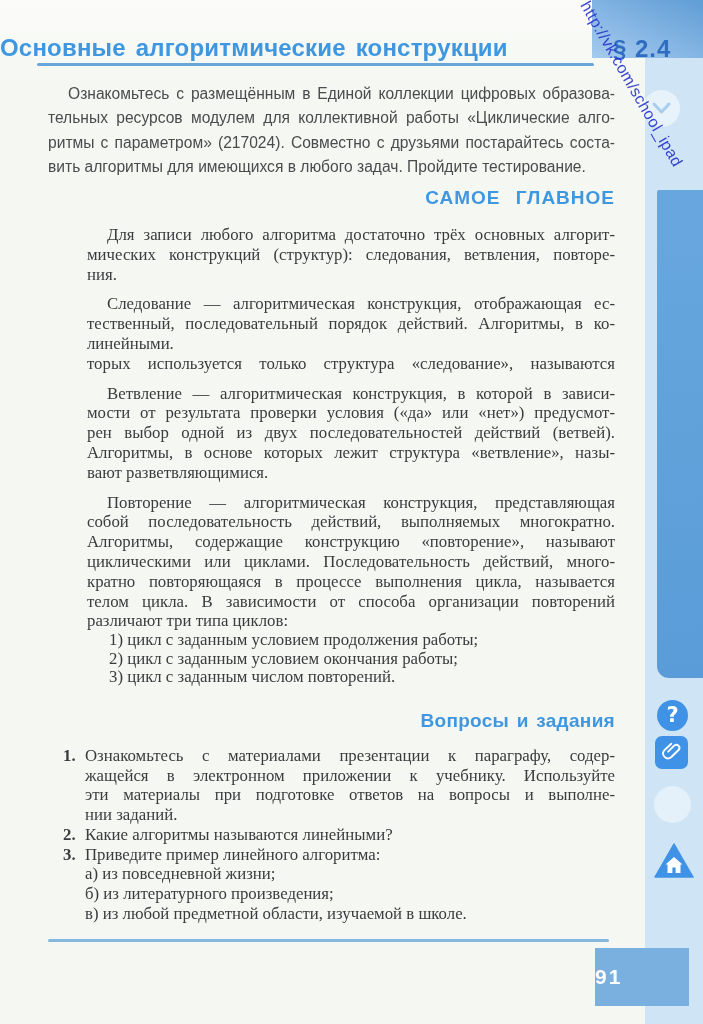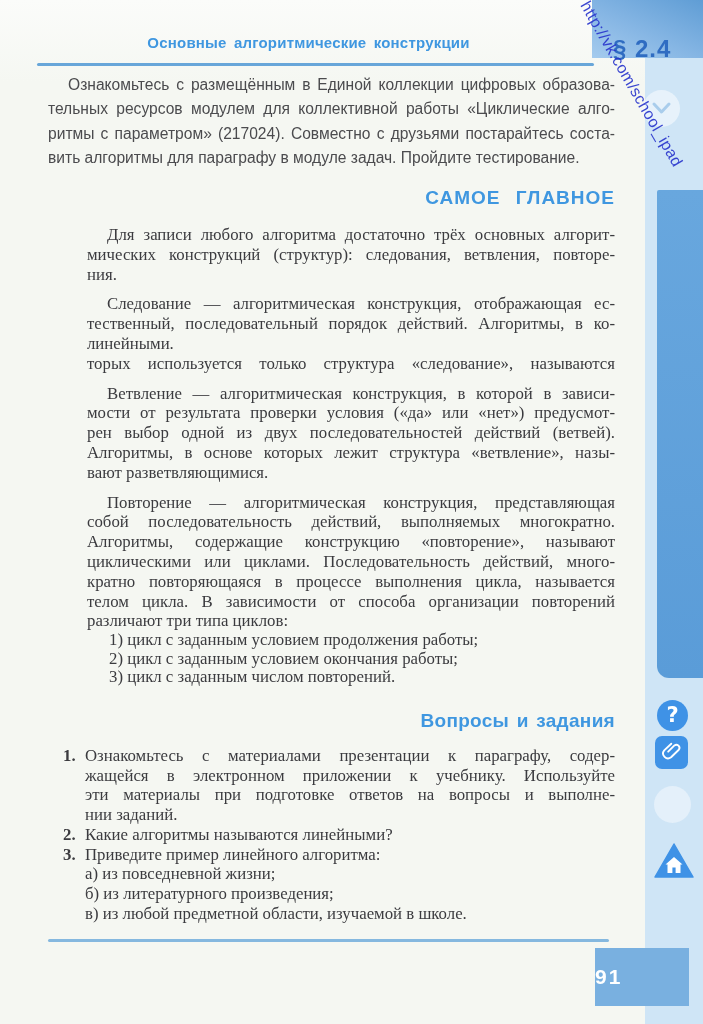--- a/index.html
+++ b/index.html
@@ -38,30 +38,30 @@
   .ghost.chev svg{position:absolute;left:5px;top:7px;}
   
   .ico-q{position:absolute;left:657px;top:700px;width:31px;height:31px;border-radius:50%;
     background:var(--icon_blue);color:#fff;text-align:center;line-height:30px;
     font-family:"DejaVu Sans","Liberation Sans",sans-serif;font-weight:bold;font-size:21px;}
   .ico-clip{position:absolute;left:655px;top:736px;width:33px;height:33px;border-radius:7px;
     background:var(--icon_blue);}
   .ico-clip svg{position:absolute;left:4px;top:4px;}
   .ico-tri{position:absolute;left:654px;top:843px;width:40px;height:35px;}
   
-  .page-title{position:absolute;left:0;top:34px;width:585px;text-align:center;
-    font-family:"Liberation Sans","DejaVu Sans",sans-serif;font-weight:bold;font-size:15px;
-    color:var(--accent_blue);word-spacing:3px;letter-spacing:0.2px;padding-left:16px;}
+  .page-title{position:absolute;left:0;top:34px;width:585px;text-align:left;
+    font-family:"Liberation Sans","DejaVu Sans",sans-serif;font-weight:bold;font-size:24px;
+    color:var(--accent_blue);word-spacing:3px;letter-spacing:0.2px;}
   .header-rule{position:absolute;left:37px;top:63px;width:557px;height:3px;
     background:var(--rule_blue);border-radius:2px;opacity:.85;}
   .watermark{position:absolute;left:592px;top:-2px;transform:rotate(60deg);transform-origin:left top;
     font-family:"Liberation Sans","DejaVu Sans",sans-serif;font-size:16px;color:var(--watermark_blue);
     white-space:nowrap;letter-spacing:0.3px;opacity:.9;z-index:9;}
   
-  .intro{position:absolute;left:48px;top:73px;width:567px;
+  .intro{position:absolute;left:48px;top:82px;width:567px;
     font-family:"Liberation Sans","DejaVu Sans",sans-serif;font-size:15.6px;color:#4b4b4e;}
   .intro .ln{line-height:24.4px;}
   .h-main,.h-q{position:absolute;left:48px;width:567px;text-align:right;
     font-family:"Liberation Sans","DejaVu Sans",sans-serif;font-weight:bold;font-size:19px;
     color:var(--accent_blue);}
   .h-main{top:187px;word-spacing:9px;letter-spacing:1px;}
   .h-q{top:710px;word-spacing:2px;letter-spacing:0.3px;}
   .main-text{position:absolute;left:48px;top:225px;width:567px;font-size:16.8px;}
   .main-text .para + .para{margin-top:10px;}
   .ln{text-align:justify;text-align-last:justify;}
@@ -123,21 +123,21 @@
         <path d="M20 14 L28.5 21.5 H26.5 V30 H13.5 V21.5 H11.5 Z" fill="#ffffff"></path>
         <rect x="18.4" y="24.5" width="3.2" height="5.5" fill="#3f92e6"></rect>
       </g>
     </svg>
   </div>
 
   <div class="intro">
       <div class="ln ind">Ознакомьтесь с размещённым в Единой коллекции цифровых образова-</div>
       <div class="ln">тельных ресурсов модулем для коллективной работы «Циклические алго-</div>
       <div class="ln">ритмы с параметром» (217024). Совместно с друзьями постарайтесь соста-</div>
-      <div class="ln last">вить алгоритмы для параграфу в модуле задач. Пройдите тестирование.</div>
+      <div class="ln last">вить алгоритмы для имеющихся в любого задач. Пройдите тестирование.</div>
     </div>
 
   <div class="h-main">САМОЕ ГЛАВНОЕ</div>
   <div class="main-text">
       <div class="para">
         <div class="ln ind">Для записи любого алгоритма достаточно трёх основных алгорит-</div>
         <div class="ln">мических конструкций (структур): следования, ветвления, повторе-</div>
         <div class="ln last">ния.</div>
       </div>
       <div class="para">

